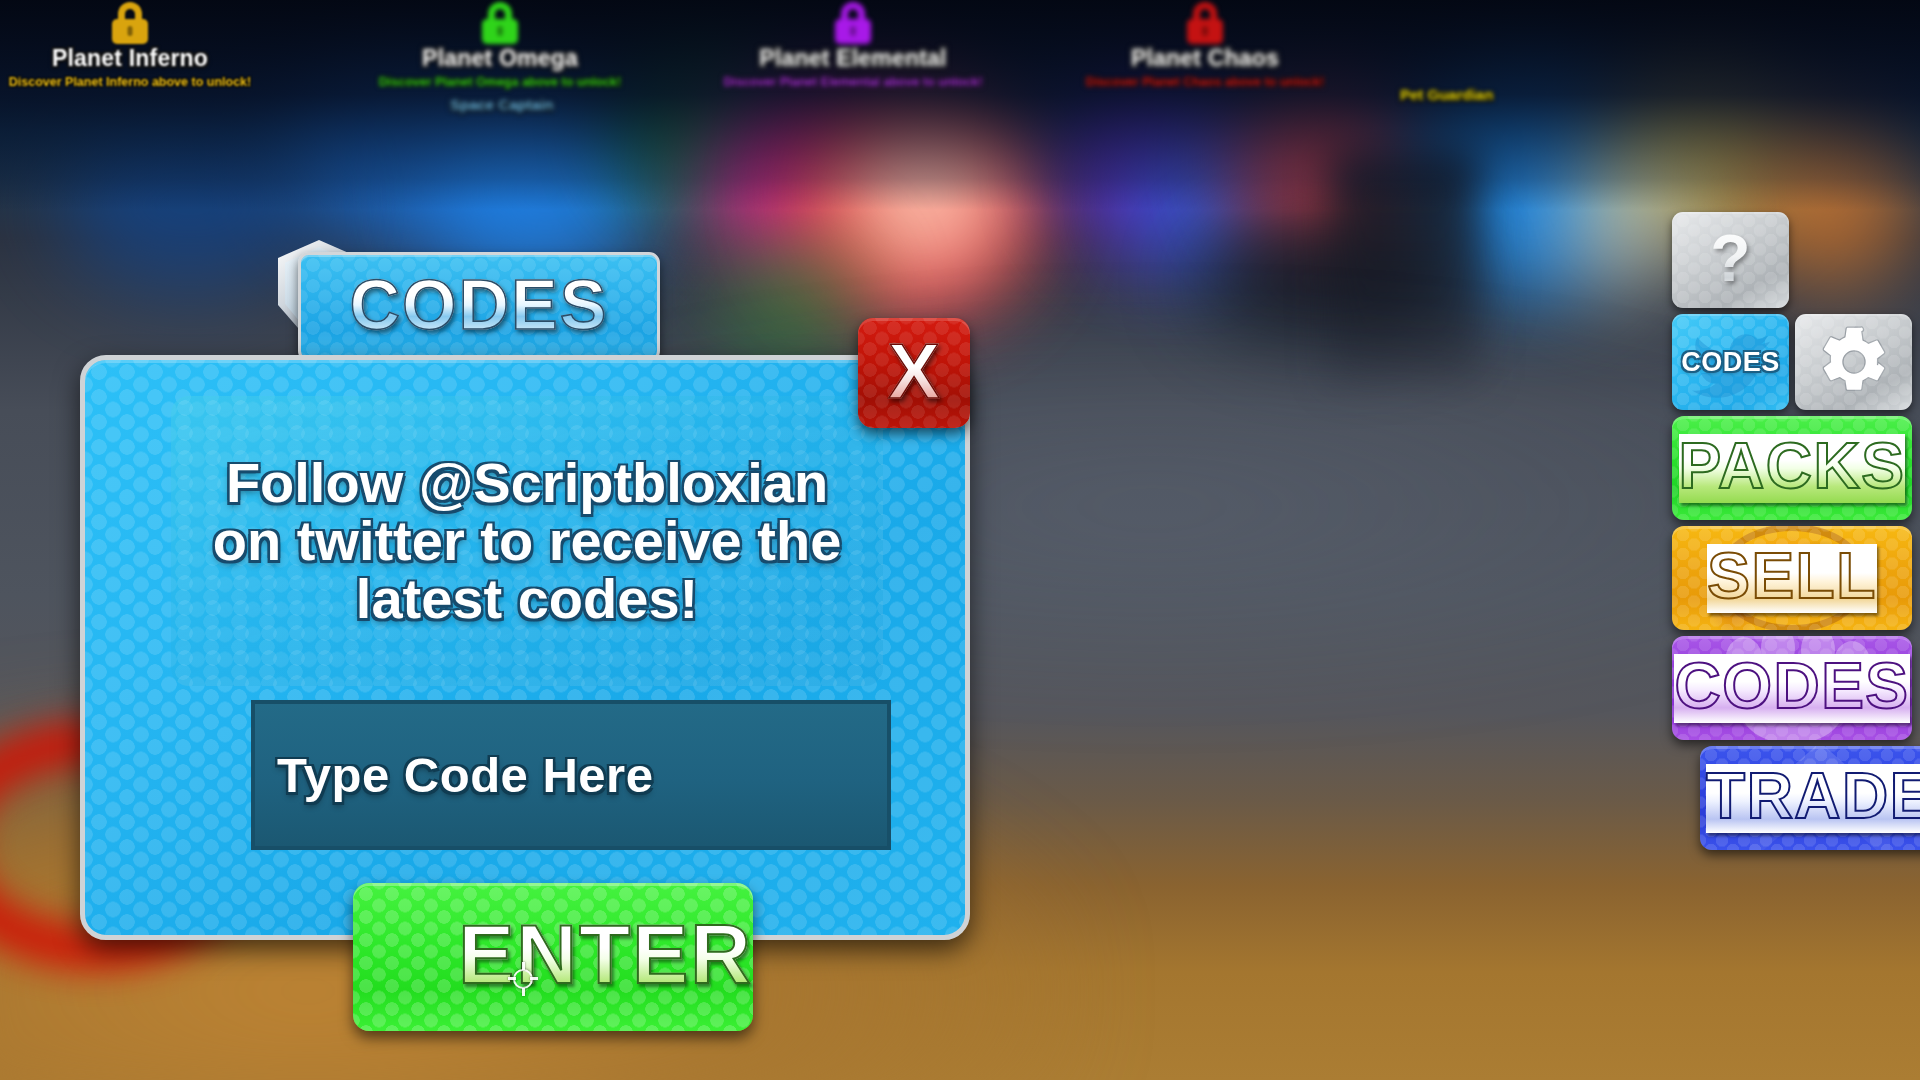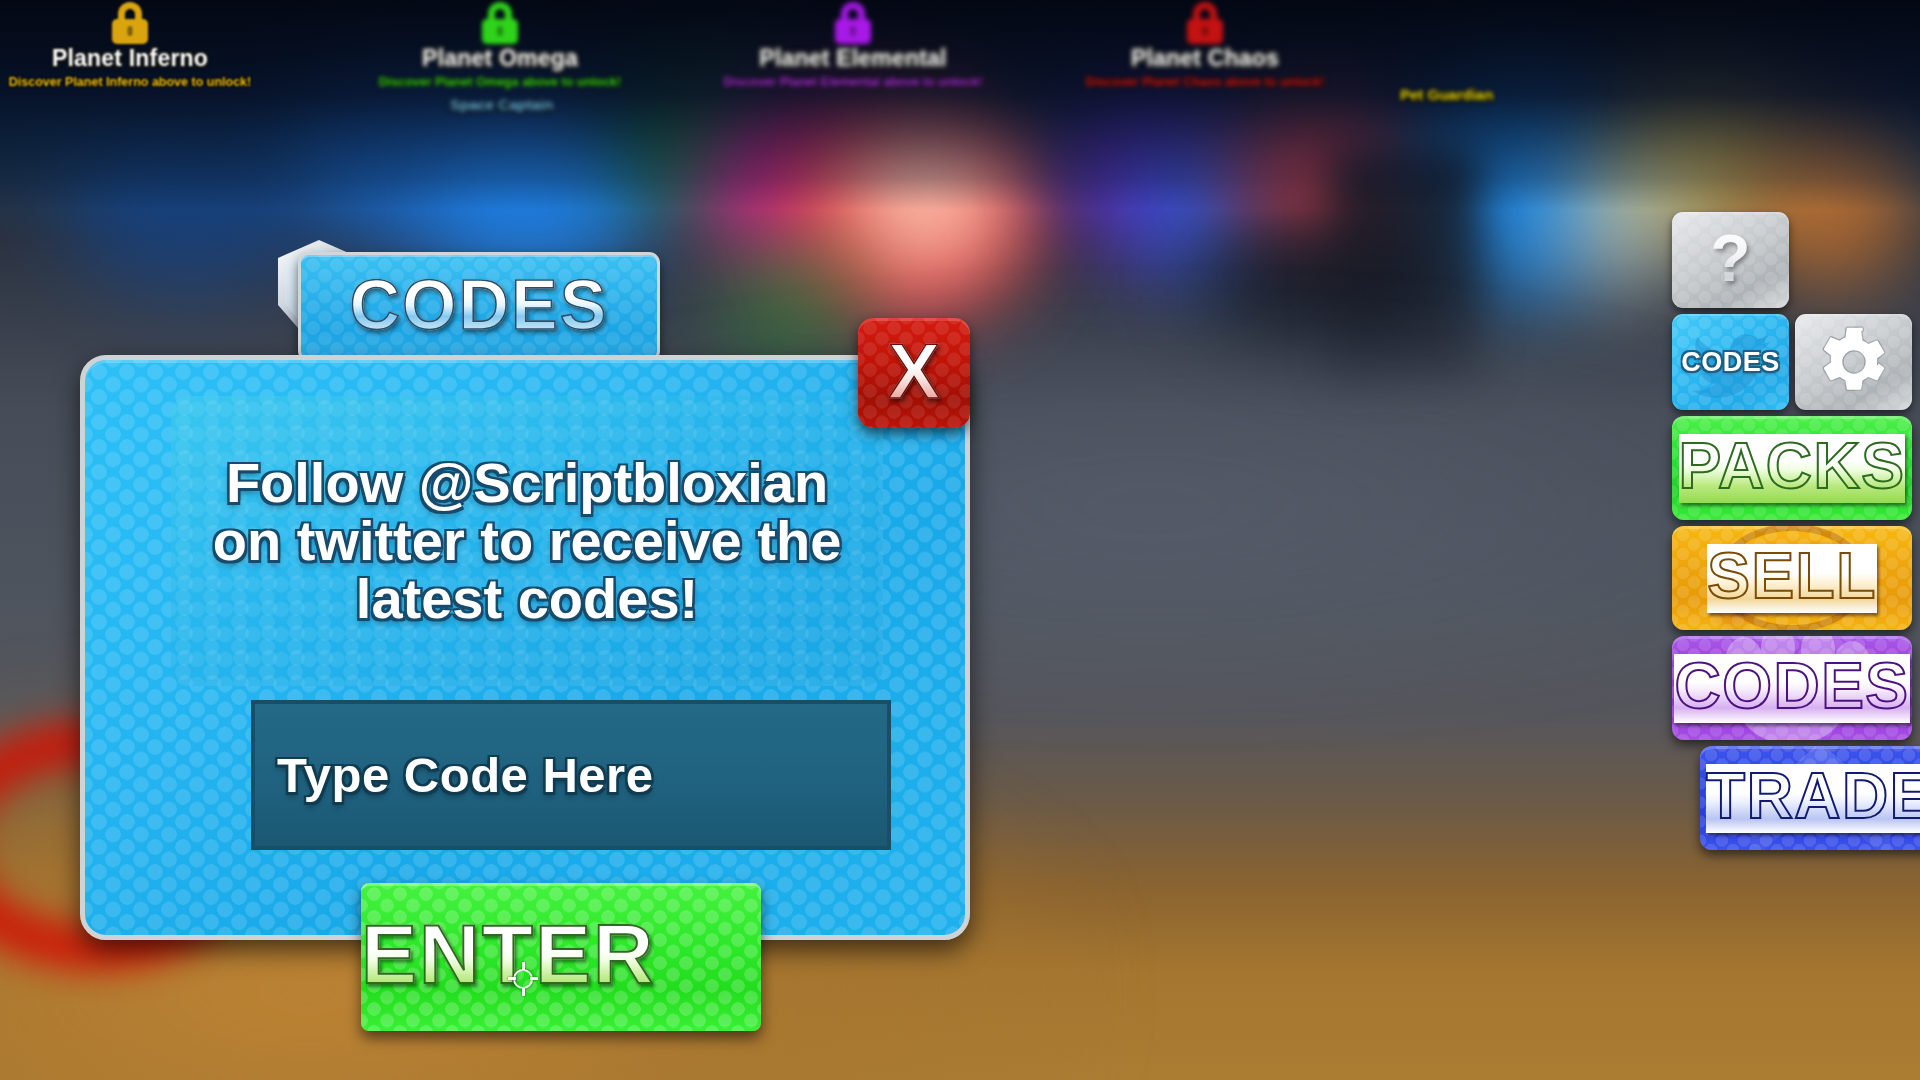--- a/index.html
+++ b/index.html
@@ -178,28 +178,28 @@
   }
   .code-input-text {
     font-size:49px; font-weight:bold; color:#ffffff; letter-spacing:.5px;
     text-shadow:
       -2.5px -2.5px 0 #103c52, 2.5px -2.5px 0 #103c52,
       -2.5px 2.5px 0 #103c52, 2.5px 2.5px 0 #103c52,
       0 4px 6px rgba(0,0,0,.45);
   }
 
   .enter-btn {
-    position:absolute; left:276px; top:523px; width:400px; height:148px;
-    border-radius:8px;
+    position:absolute; left:268px; top:523px; width:400px; height:148px;
+    border-radius:16px;
     background:
       radial-gradient(circle at 13px 11px, rgba(255,255,255,.19) 6.5px, transparent 7px) 0 0/26px 23px,
       radial-gradient(circle at 13px 11px, rgba(255,255,255,.19) 6.5px, transparent 7px) 13px 11.5px/26px 23px,
       linear-gradient(to bottom,#45f23f 0%,#2ee82a 42%,#22dd1e 72%,#3bf035 100%);
     box-shadow:0 7px 14px rgba(0,0,0,.55), inset 0 3px 0 rgba(255,255,255,.3);
-    display:flex; align-items:center; justify-content:flex-start; cursor:pointer;
+    display:flex; align-items:center; justify-content:flex-end; cursor:pointer;
   }
   .enter-text {
     font-size:84px; font-weight:bold; letter-spacing:2px; line-height:1;
     background:linear-gradient(to bottom,#ffffff 0%,#ffffff 40%,#f4ffe9 52%,#b4e87a 78%,#8fd94c 100%);
     -webkit-background-clip:text; background-clip:text; color:transparent;
     -webkit-text-stroke:2px #2f6b1e;
     filter:drop-shadow(2.5px 3.5px 1.5px rgba(0,0,0,.42));
     padding-bottom:6px;
   }
 

